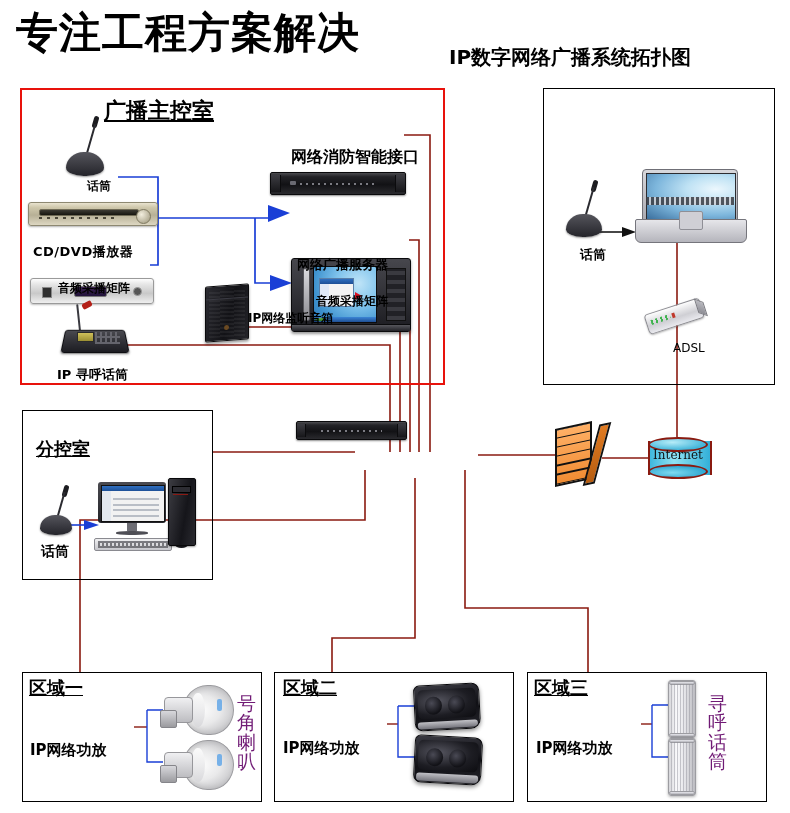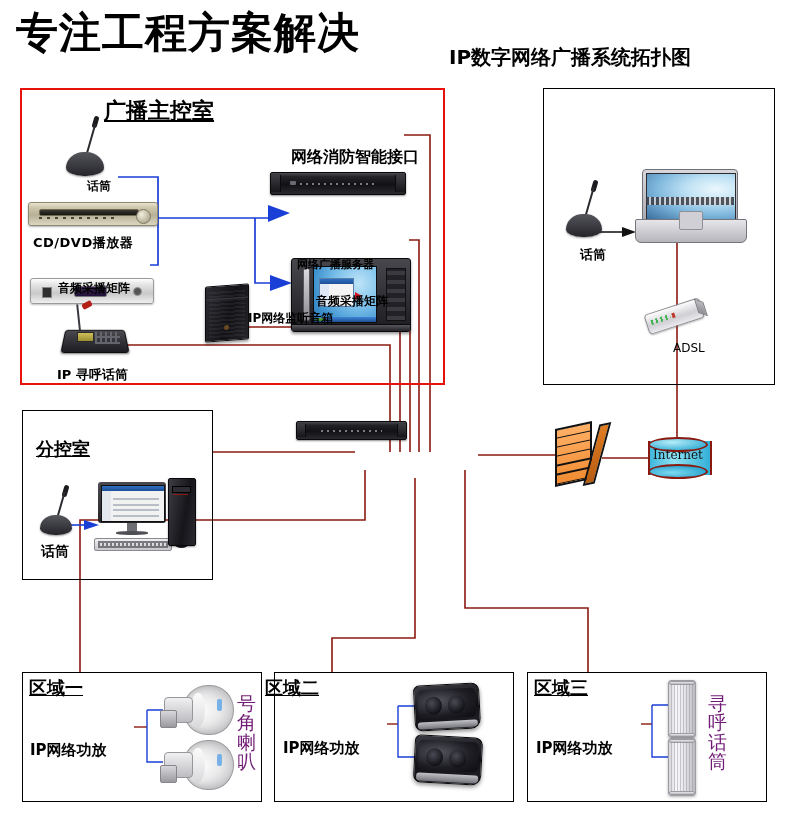--- a/index.html
+++ b/index.html
@@ -308,21 +308,21 @@
     <div class="neck"></div>
     <div class="base"></div>
   </div>
   <div class="lbl" style="left:87px;top:180px;font-size:12px;">话筒</div>
 
   <div class="dev rack-gold" style="left:28px;top:202px;width:128px;height:22px;">
     <div class="tray"></div>
       <div class="strip"></div>
       <div class="wheel"></div>
   </div>
-  <div class="lbl" style="left:33px;top:236px;font-size:13px;letter-spacing:.5px;">CD/DVD播放器</div>
+  <div class="lbl" style="left:33px;top:245px;font-size:13px;letter-spacing:.5px;">CD/DVD播放器</div>
 
   <div class="dev rack-silver" style="left:30px;top:254px;width:122px;height:24px;">
     <div class="btnsq" style="left:9%;top:34%;"></div>
     <div class="disp"></div>
     <div class="btn" style="right:9%;top:32%;"></div>
   </div>
   <div class="lbl" style="left:58px;top:282px;font-size:12px;">音频采播矩阵</div>
 
   <div class="dev pagemic" style="left:63px;top:303px;width:62px;height:50px;">
     <div class="gtip"></div>
@@ -346,21 +346,21 @@
           <div class="tb"></div>
           <div class="sb"></div>
         </div>
       <div class="arrow"></div>
       <div class="tbar"></div>
         <div class="start"></div>
     </div>
     <div class="bays"></div>
     <div class="foot"></div>
   </div>
-  <div class="lbl" style="left:297px;top:258px;font-size:11px;font-family:Liberation Serif, serif;">网络广播服务器</div>
+  <div class="lbl" style="left:297px;top:258px;font-size:13px;">网络广播服务器</div>
 
   <div class="dev rack" style="left:296px;top:274px;width:109px;height:17px;">
     <div class="leds"></div>
   </div>
   <div class="lbl" style="left:316px;top:295px;font-size:12px;">音频采播矩阵</div>
 
   <div class="dev spkbox" style="left:205px;top:285px;width:42px;height:54px;">
     <div class="grid"></div>
       <div class="seam"></div>
       <div class="dot"></div>
@@ -453,21 +453,21 @@
   </div>
   <div class="horn" style="left:160px;top:740px;width:74px;height:48px;">
     <div class="bell"></div>
       <div class="drv"></div>
       <div class="brk"></div>
       <div class="blue"></div>
   </div>
   <div class="lbl-v" style="left:236px;top:694px;">号角喇叭</div>
 
   <div class="box black" style="left:274px;top:672px;width:240px;height:130px;"></div>
-  <div class="box-title" style="left:265px;top:676px;font-size:18px;">区域二</div>
+  <div class="box-title" style="left:283px;top:676px;font-size:18px;">区域二</div>
 
   <div class="lbl" style="left:283px;top:740px;font-size:15px;">IP网络功放</div>
 
   <div class="wspk" style="left:414px;top:684px;width:64px;height:44px;transform:rotate(-3deg);">
     <div class="face"></div>
     <div class="wf" style="left:16%;top:26%;width:26%;height:40%;"></div>
     <div class="wf" style="left:52%;top:26%;width:26%;height:40%;"></div>
     <div class="lip"></div>
   </div>
   <div class="wspk" style="left:414px;top:736px;width:66px;height:46px;transform:rotate(3deg);">

